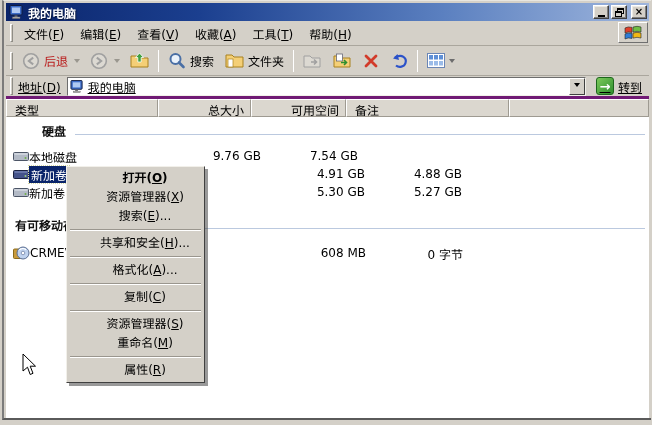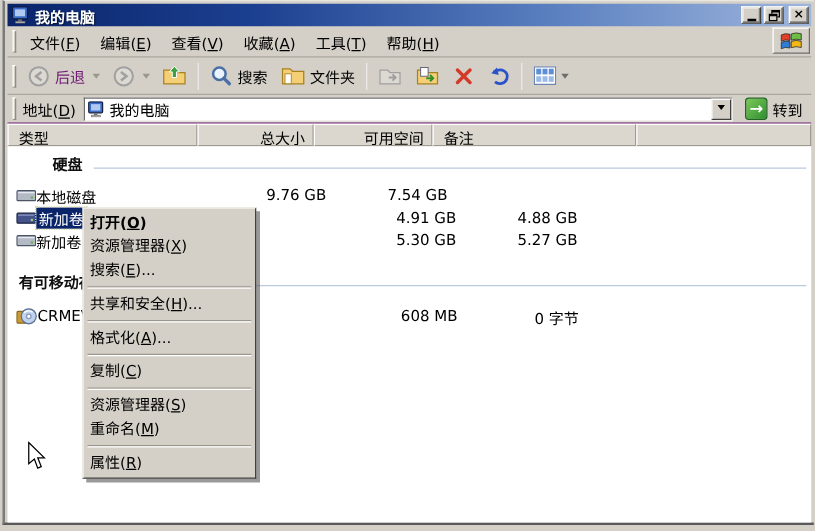--- a/index.html
+++ b/index.html
@@ -49,27 +49,27 @@
     border:1px solid; border-color:#fff #6f6f6f #6f6f6f #fff;
     display:flex; align-items:center; justify-content:center; background:#D4D0C8;
   }
   
   .toolbar {
     height:30px; flex:0 0 30px; display:flex; align-items:center;
     border-bottom:1px solid #aaa69d; padding-left:2px; gap:1px;
   }
   .tbtn { display:flex; align-items:center; gap:4px; padding:2px 4px; border:1px solid transparent; }
   .tbtn .lbl { white-space:nowrap; }
-  .tbtn .lbl.dis { color:#701a75; }
+  .tbtn .lbl.dis { color:#b91c1c; }
   .caret { width:0; height:0; border:3px solid transparent; border-top:4px solid #6d6d6d; margin-top:4px; }
   .caret.dis { border-top-color:#9a978f; }
   .tsep { width:1px; height:22px; background:#9a968e; border-right:1px solid #fff; margin:0 3px; }
   
   .addressbar { height:23px; flex:0 0 23px; display:flex; align-items:center;
-    border-bottom:1px solid #701a75; padding:0 2px; }
+    border-bottom:3px solid #701a75; padding:0 2px;text-decoration:underline; }
   .addr-label { padding:0 6px 0 2px; white-space:nowrap; }
   .addr-field { flex:1; height:19px; background:#fff; display:flex; align-items:center;
     border:1px solid; border-color:#6d6d6d #f2f0ea #f2f0ea #6d6d6d; padding-left:2px; }
   .addr-field .val { flex:1; margin-left:4px; white-space:nowrap; }
   .drop-btn { width:16px; height:17px; background:#D4D0C8;
     border:1px solid; border-color:#fff #404040 #404040 #fff;
     display:flex; align-items:center; justify-content:center; }
   .drop-btn .caret { margin-top:0; border-top-color:#000; }
   .go-btn { display:flex; align-items:center; gap:4px; margin:0 2px 0 7px; padding:1px 3px; }
   .go-icon { width:18px; height:18px; border-radius:3px;
@@ -96,21 +96,21 @@
   .csize { flex:0 0 93px; text-align:right; padding-right:7px; }
   .cfree { flex:0 0 95px; text-align:right; padding-right:5px; }
   .sel { background:#0A246A; color:#fff; outline:1px dotted #d8d8a0; padding:0 2px; display:inline-block; }
   
   .context-menu {
     position:absolute; left:66px; top:166px; width:139px; z-index:50;
     background:#D4D0C8; padding:2px 1px;
     border:1px solid; border-color:#F2F0EA #404040 #404040 #F2F0EA;
     box-shadow:3px 3px 0 rgba(70,70,70,.55);
   }
-  .menu-item { height:19px; line-height:19px; padding-left:4px; white-space:nowrap; }
+  .menu-item { height:19px; line-height:19px; padding-left:19px; white-space:nowrap;text-align:center; }
   .menu-item.default { font-weight:bold; }
   .menu-sep { height:0; border-top:1px solid #9a968e; border-bottom:1px solid #fff; margin:3px 2px; }
   
   .cursor { position:absolute; left:22px; top:353px; z-index:100; }
   u { text-decoration:underline; }
   svg { display:block; }
 </style>
 </head>
 <body>
 

